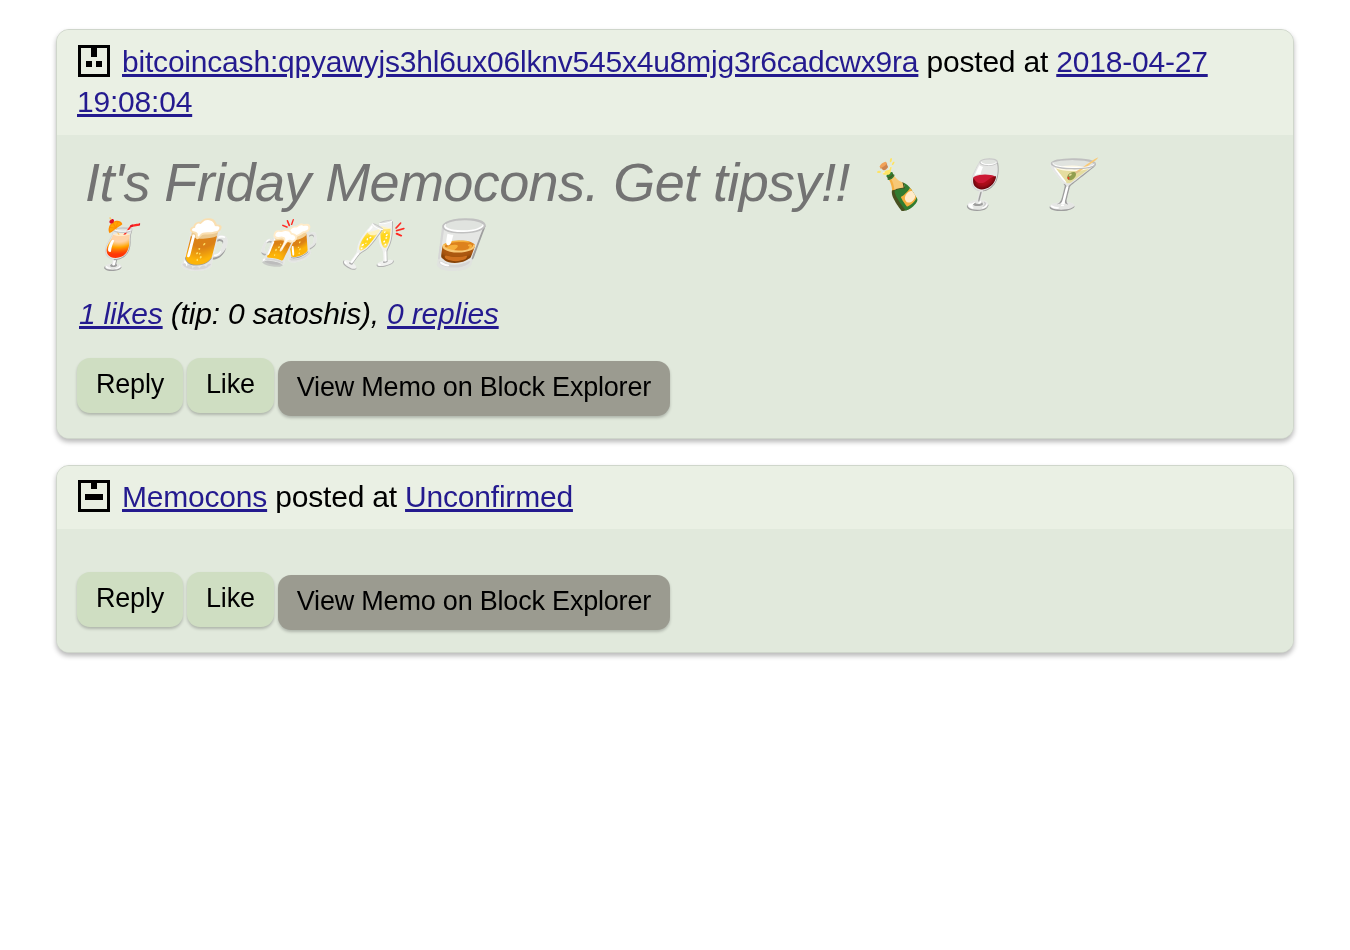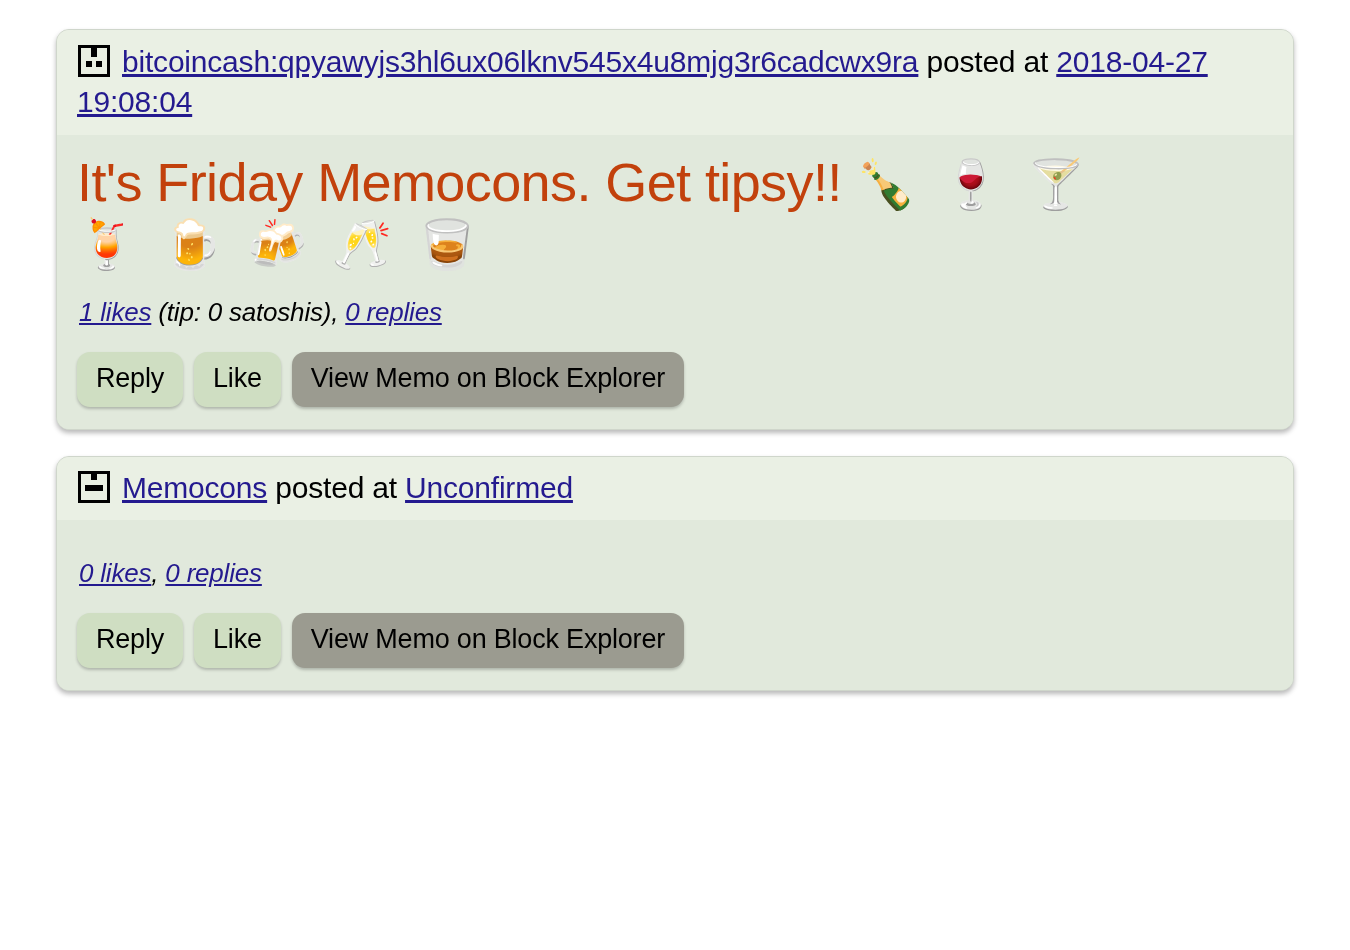--- a/index.html
+++ b/index.html
@@ -59,67 +59,68 @@
 
   
   .post-body {
     background: #e1e9dc;
     padding: 16px 20px 22px 20px;
   }
 
   .message {
     font-size: 54px;
     line-height: 1.18;
-    color: #c2410c;
-    margin: 0 0 6px 0;
+    color: #737373;
+    margin: 0 0 6px 8px;
     letter-spacing: -0.6px;
     word-wrap: break-word;
+    font-style: italic;
   }
   .message .emo {
     font-size: 48px;
     letter-spacing: 6px;
     line-height: 1.25;
   }
 
   .meta {
-    font-size: 26px;
+    font-size: 30px;
     font-style: italic;
     color: #000000;
     margin: 22px 0 0 2px;
     letter-spacing: -0.2px;
   }
   .meta a {
     color: #241a8f;
     text-decoration: underline;
     text-underline-offset: 2px;
     font-style: italic;
   }
 
   
   .actions {
     margin-top: 24px;
     display: flex;
     align-items: center;
-    gap: 11px;
+    gap: 4px;
   }
   .btn {
     display: inline-block;
     border: 0;
     border-radius: 13px;
     font-family: "Liberation Sans", sans-serif;
     font-size: 27px;
     line-height: 1;
     color: #000000;
     padding: 13px 19px 15px 19px;
     cursor: pointer;
     box-shadow: 0 2px 3px rgba(0,0,0,0.22);
     letter-spacing: -0.2px;
   }
   .btn-light { background: #cfdec2; }
-  .btn-gray  { background: #9b9b90; }
+  .btn-gray  { background: #9b9b90; margin-top: 6px; }
 
   
   .post.second .post-header { padding-top: 11px; padding-bottom: 12px; }
   .post.second .message { margin-bottom: 0; }
 </style>
 </head>
 <body>
 
 <div class="feed">
 
@@ -166,24 +167,20 @@
           <rect x="1" y="1" width="32" height="32" fill="#000000"></rect>
           <rect x="4" y="4" width="26" height="26" fill="#e9efe2"></rect>
           <rect x="14" y="4" width="6" height="6" fill="#000000"></rect>
           <rect x="8" y="15" width="18" height="6" fill="#000000"></rect>
         </svg>
       </span><a href="#">Memocons</a><span class="plain">&nbsp;</span><span class="plain">posted at</span><span class="plain">&nbsp;</span><a href="#">Unconfirmed</a>
     </div>
 
     <div class="post-body">
 
-      <div class="meta">
-        <a href="#">0 likes</a><span>,</span>
-        <a href="#">0 replies</a>
-      </div>
 
       <div class="actions">
         <button class="btn btn-light">Reply</button>
         <button class="btn btn-light">Like</button>
         <button class="btn btn-gray">View Memo on Block Explorer</button>
       </div>
     </div>
   </div>
 
 </div>

